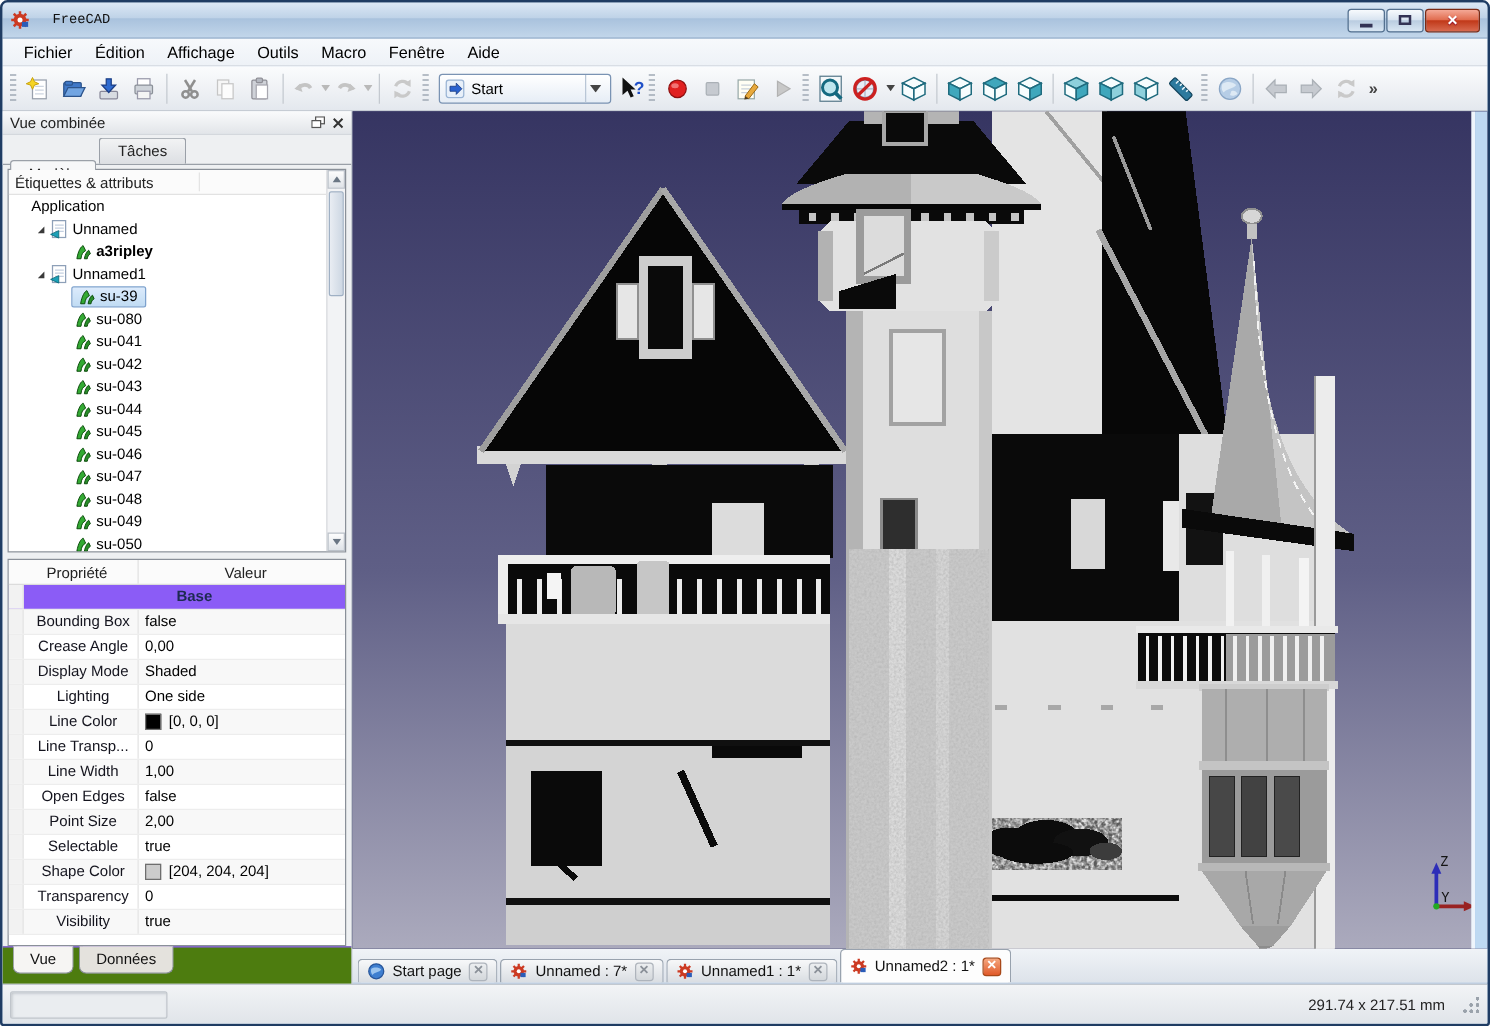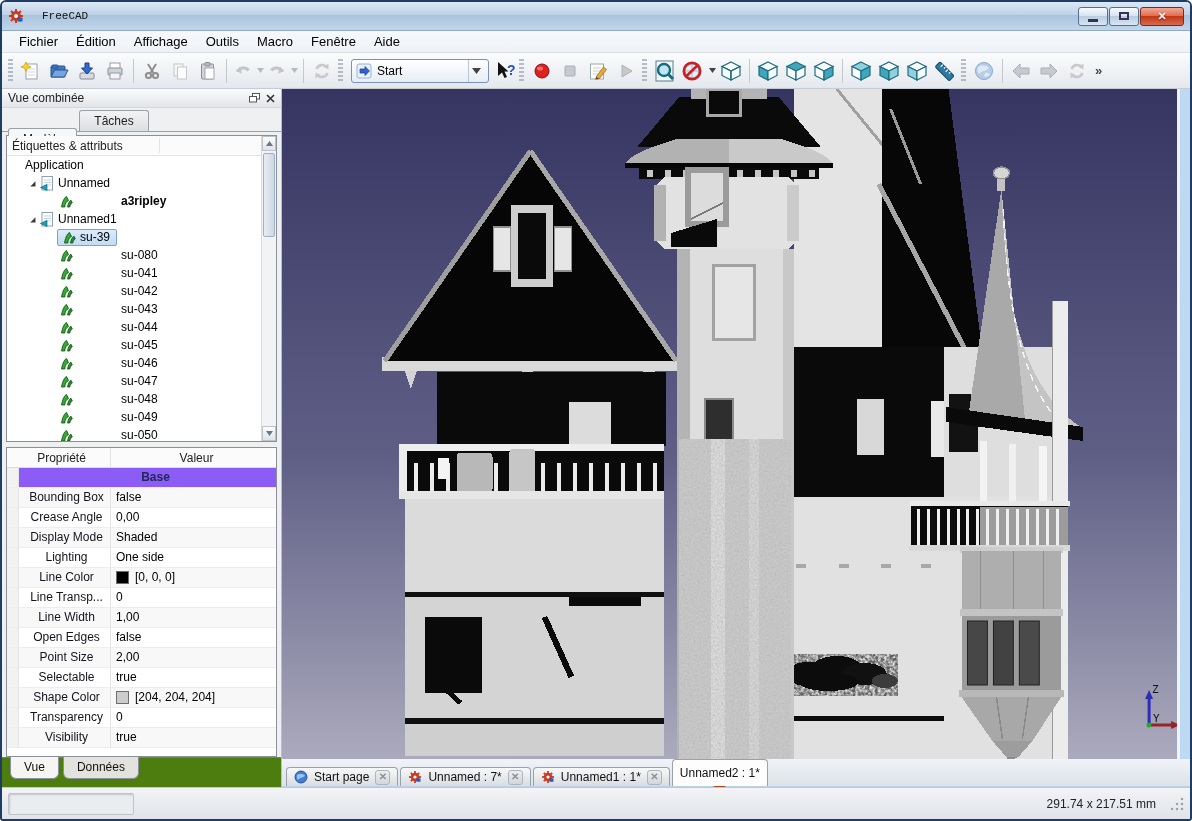--- a/index.html
+++ b/index.html
@@ -45,21 +45,21 @@
   .treewrap { height:313px; flex:0 0 313px; padding:3px 4px; }
   .treebox { background:#fff; border:1px solid #8a9099; height:100%; display:flex; overflow:hidden;}
   .treecol { flex:1; overflow:hidden; }
   .treeheader { height:20px; line-height:20px; font-size:12px; color:#222; padding-left:5px; background:#fbfbfb; border-bottom:1px solid #e2e2e2; position:relative;}
   .treeheader:after { content:""; position:absolute; left:152px; top:2px; bottom:2px; width:1px; background:#e4e4e4;}
   .trow { height:18px; display:flex; align-items:center; font-size:12px; color:#000; white-space:nowrap;}
   .trow .exp { width:10px; margin-right:3px; display:flex; justify-content:center;}
   .trow .ticon { margin-right:4px; display:flex;}
   .d0 { padding-left:18px; }
   .d1 { padding-left:20px; }
-  .d2 { padding-left:52px;gap:44px; }
+  .d2 { padding-left:52px; }
   .bold { font-weight:bold; }
   .selbox { background:linear-gradient(#dcebfc,#c1dcf3); border:1px solid #7da2ce; border-radius:2px; padding:0 6px 1px 2px; margin-left:-2px; display:flex; align-items:center;}
   .selbox .ticon { margin:0 4px 0 2px; }
   .vscroll { width:15px; flex:0 0 15px; background:#f2f3f5; border-left:1px solid #d8dade; display:flex; flex-direction:column;}
   .sbtn { height:15px; flex:0 0 15px; background:linear-gradient(#fdfdfd,#dfe3e8); border:1px solid #bcc2ca; display:flex; align-items:center; justify-content:center;}
   .sthumb { height:84px; margin:2px 1px; background:linear-gradient(90deg,#e9edf3,#cdd7e3); border:1px solid #9fb0c4; border-radius:2px;}
   .strack { flex:1; }
 
   .propwrap { flex:1; padding:2px 4px 0 4px; min-height:0;}
   .propbox { background:#fff; border:1px solid #8a9099; height:100%; overflow:hidden; font-size:12px;text-align:center;}
@@ -79,21 +79,21 @@
   .btab { font-size:12px; color:#111; border:1px solid #8a9099; border-top:none; border-radius:0 0 6px 6px; padding:3px 13px 4px; background:#e4e2dd; margin-right:4px; position:relative; top:-1px;}
   .btab.active { background:#f6f5f3; }
 
   .rightcol { flex:1; display:flex; flex-direction:column; min-width:0;}
   .viewport { height:670px; flex:0 0 670px; position:relative; background:#363562;}
   .viewport svg { display:block; width:100%; height:100%; }
 
   
   .mditabs { height:27px; flex:0 0 27px; background:linear-gradient(#f0f3f7,#dde3ea); display:flex; align-items:flex-end; padding-left:4px; }
   .mtab { display:flex; align-items:center; gap:6px; font-size:12px; color:#111; border:1px solid #98a2ae; border-bottom:none; border-radius:4px 4px 0 0; background:linear-gradient(#f7f8f9,#d9dde2); height:19px; padding:0 7px; margin-right:2px;}
-  .mtab.active { background:#fdfdfd; height:27px;flex-direction:column; }
+  .mtab.active { background:#fdfdfd; height:27px; }
   .mclose { width:15px; height:15px; border:1px solid #aeb4bc; border-radius:3px; background:linear-gradient(#eceef0,#d3d7db); color:#8a9098; font-size:10px; font-weight:bold; display:flex; align-items:center; justify-content:center; line-height:1;}
   .mclose.hot { background:linear-gradient(#f5a67e,#e05a2a); border-color:#a84818; color:#fff; }
 
   
   .statusbar { height:32px; flex:0 0 32px; background:linear-gradient(#f2f4f6,#e0e4e9); border-top:1px solid #c2c8cf; display:flex; align-items:center; padding:0 6px;}
   .statusinset { width:126px; height:22px; border:1px solid #c0c5cb; border-radius:2px; background:#eaedf0; box-shadow:inset 1px 1px 2px rgba(120,130,140,.35);}
   .statusdim { margin-left:auto; font-size:12px; color:#222; padding-right:14px;}
   .grip { width:14px; height:14px; background:
      radial-gradient(circle at 2px 12px,#9aa2ab 1.4px,transparent 1.6px),
      radial-gradient(circle at 7px 12px,#9aa2ab 1.4px,transparent 1.6px),

